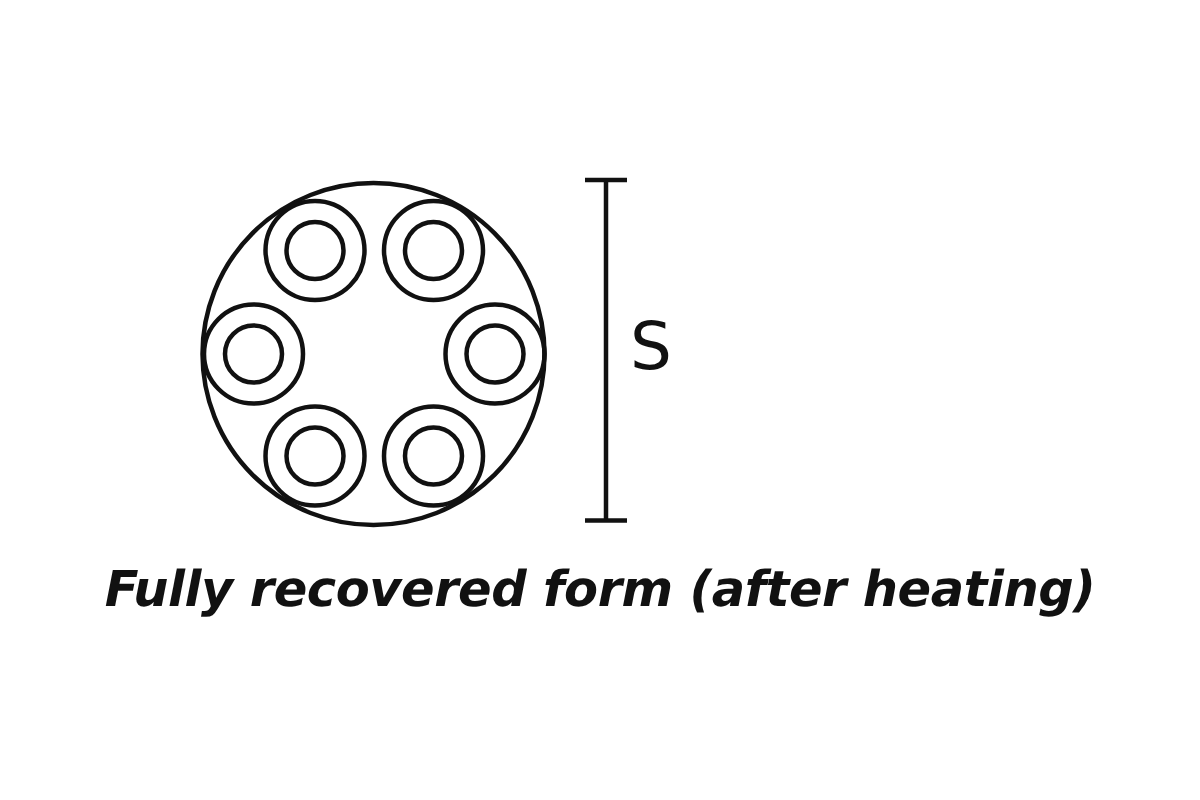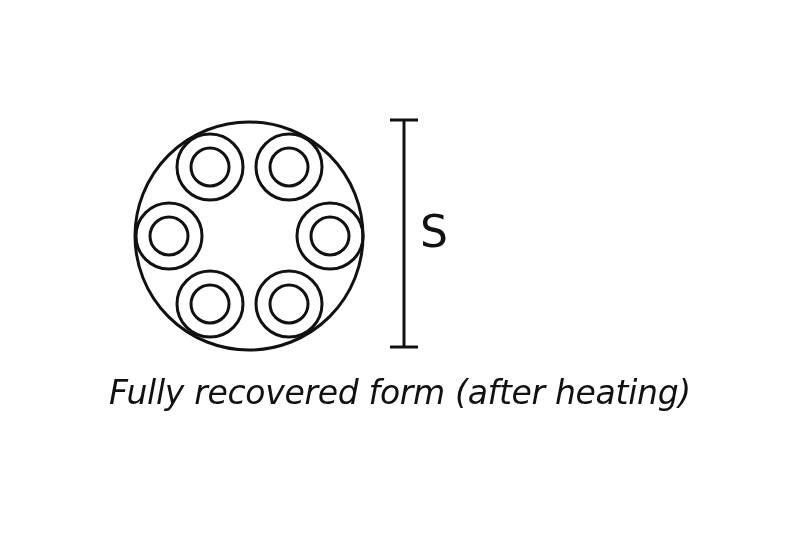--- a/index.html
+++ b/index.html
@@ -5,21 +5,21 @@
     html, body { margin: 0; padding: 0; background: #ffffff; }
     body { width: 800px; height: 533px; position: relative; overflow: hidden; }
     #diagram { position: absolute; left: 0; top: 0; width: 800px; height: 533px; }
     .caption {
       position: absolute;
       left: 0; top: 373px; width: 800px;
       text-align: center;
       font-family: "DejaVu Sans", sans-serif;
       font-style: italic;
       font-size: 33px;
-      font-weight: 400;
+      font-weight: 700;
       color: #111111;
       letter-spacing: -0.3px;
     }
     .s-label {
       position: absolute;
       left: 420px; top: 206px;
       font-family: "DejaVu Sans", sans-serif;
       font-size: 44px;
       color: #111111;
     }

